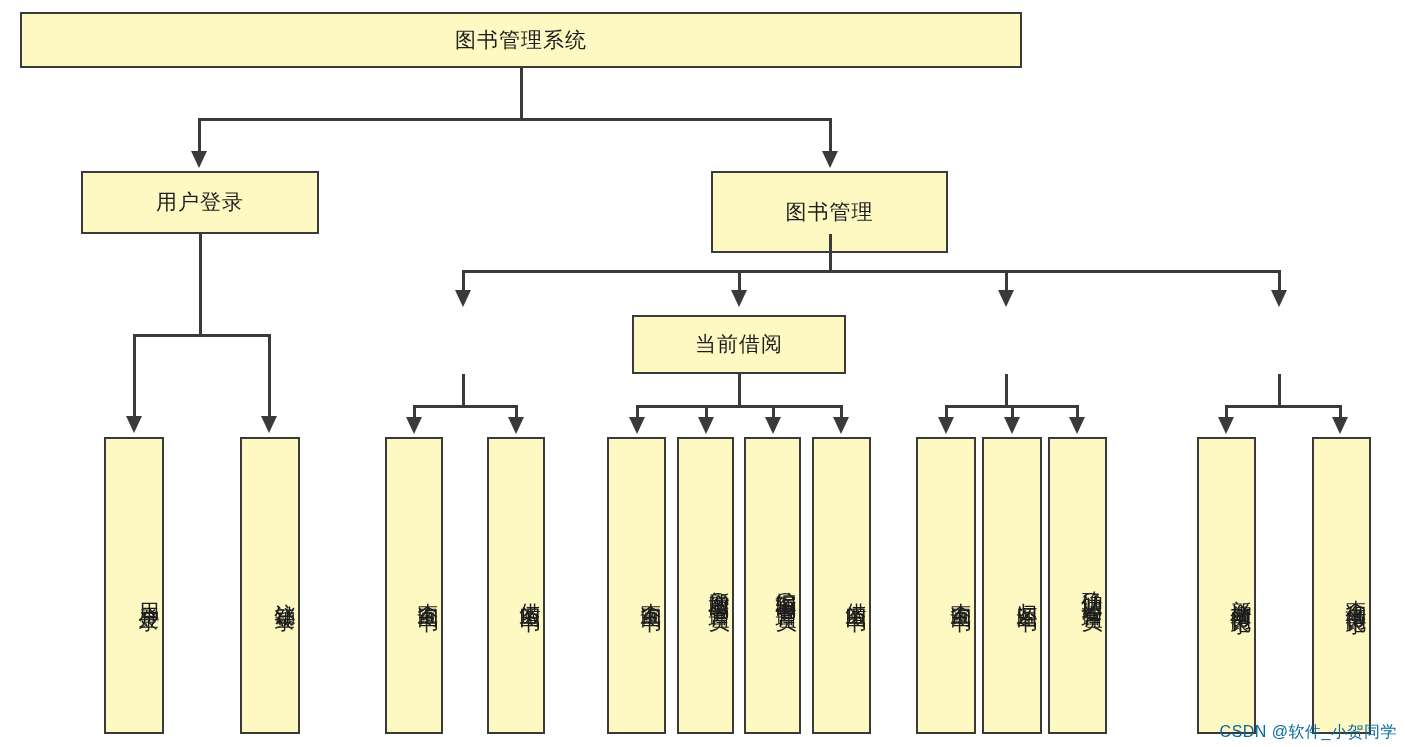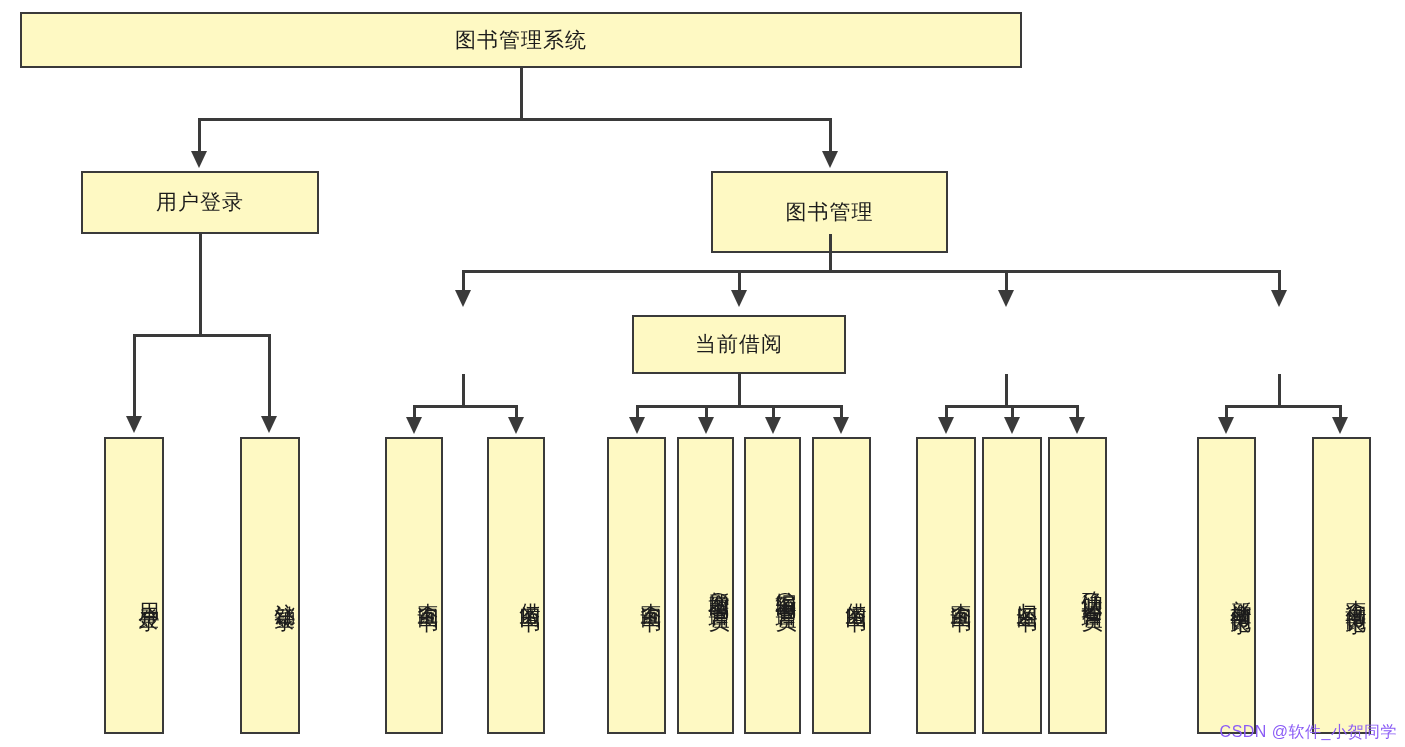--- a/index.html
+++ b/index.html
@@ -57,21 +57,21 @@
     height: 0;
     border-left: 8px solid transparent;
     border-right: 8px solid transparent;
     border-top: 17px solid #3a3a3a;
   }
   #watermark {
     position: absolute;
     right: 8px;
     bottom: 4px;
     font-size: 16px;
-    color: #8b5cf6;
+    color: #0369a1;
     letter-spacing: 0.5px;
     white-space: nowrap;
   }
 </style>
 </head>
 <body>
 
 <div id="canvas">
 
   <div class="node horiz" style="left:20px; top:12px; width:1002px; height:56px;">

